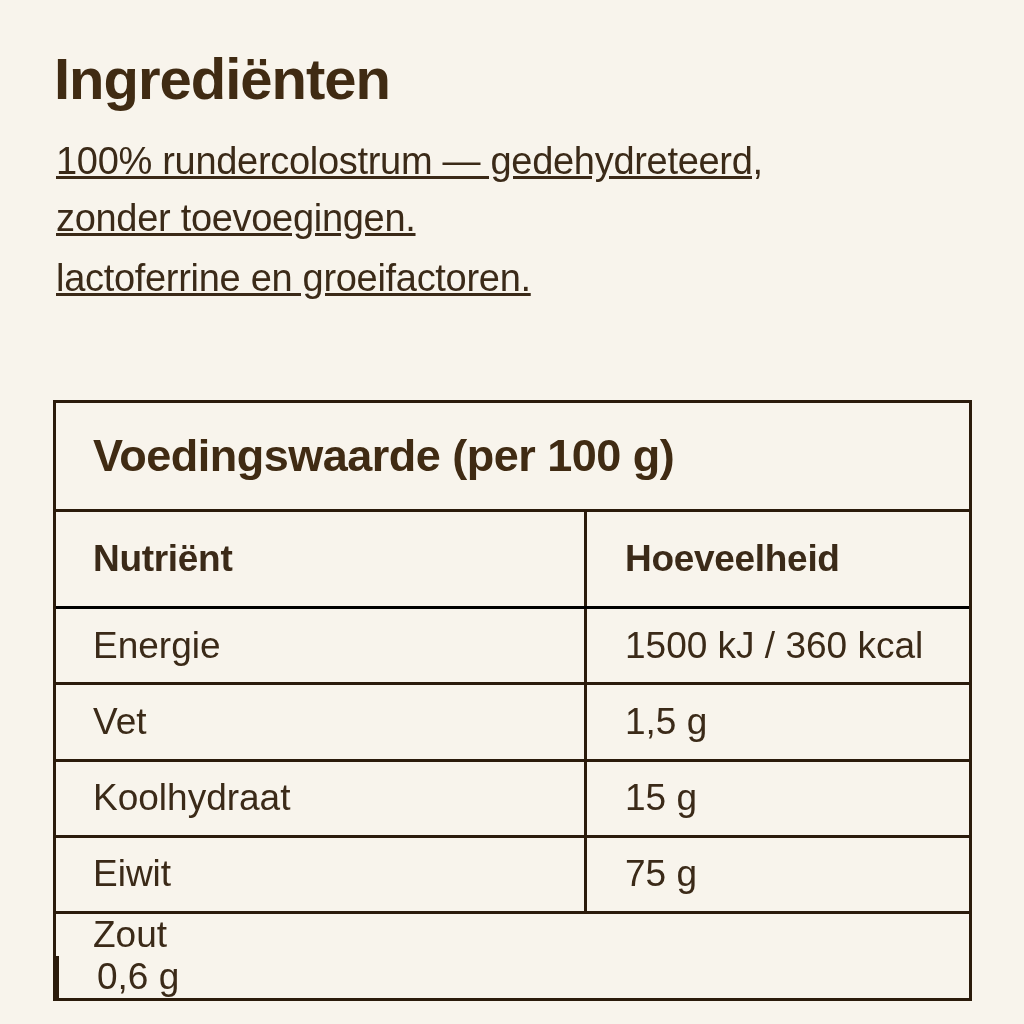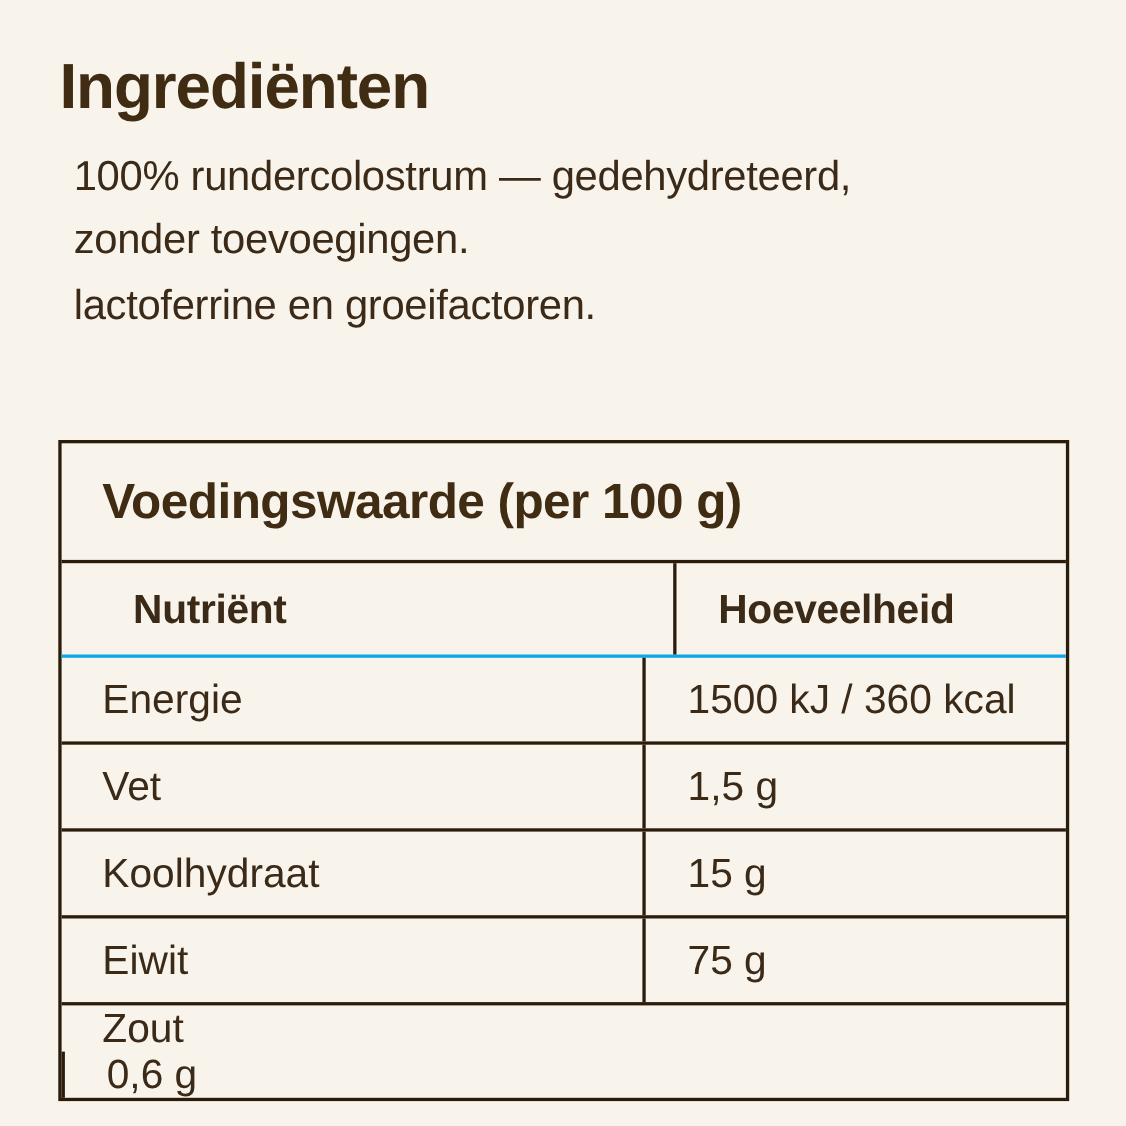--- a/index.html
+++ b/index.html
@@ -26,26 +26,27 @@
     top: 48px;
     margin: 0;
     font-size: 58px;
     line-height: 62px;
     font-weight: 800;
     letter-spacing: -1px;
     color: #402b13;
   }
   .para {
     position: absolute;
-    left: 67px;
+    left: 56px;
     width: 930px;
     font-size: 38px;
     line-height: 57px;
     letter-spacing: -0.3px;
     color: #3b2a18;
+    text-decoration: underline;
   }
   .para-1 { top: 133px; }
   .para-2 { top: 250px; }
 
   .ntable {
     position: absolute;
     left: 53px;
     top: 400px;
     width: 919px;
     height: 601px;
@@ -63,25 +64,24 @@
     align-items: center;
     padding-left: 37px;
     font-size: 45px;
     font-weight: 800;
     letter-spacing: -0.5px;
     color: #402b13;
     text-align: right;
   }
   .t-head {
     flex: none;
-    height: 86px;
-    border-bottom: 3px solid #0ea5e9;
+    height: 97px;
+    border-bottom: 3px solid #000000;
     box-sizing: border-box;
     display: flex;
-    padding-left: 28px;
   }
   .t-row {
     flex: 1;
     display: flex;
     border-bottom: 3px solid #2b1b0b;
     box-sizing: border-box;
   }
   .t-row:last-child { border-bottom: none; flex-direction: column; }
   .cell {
     display: flex;

